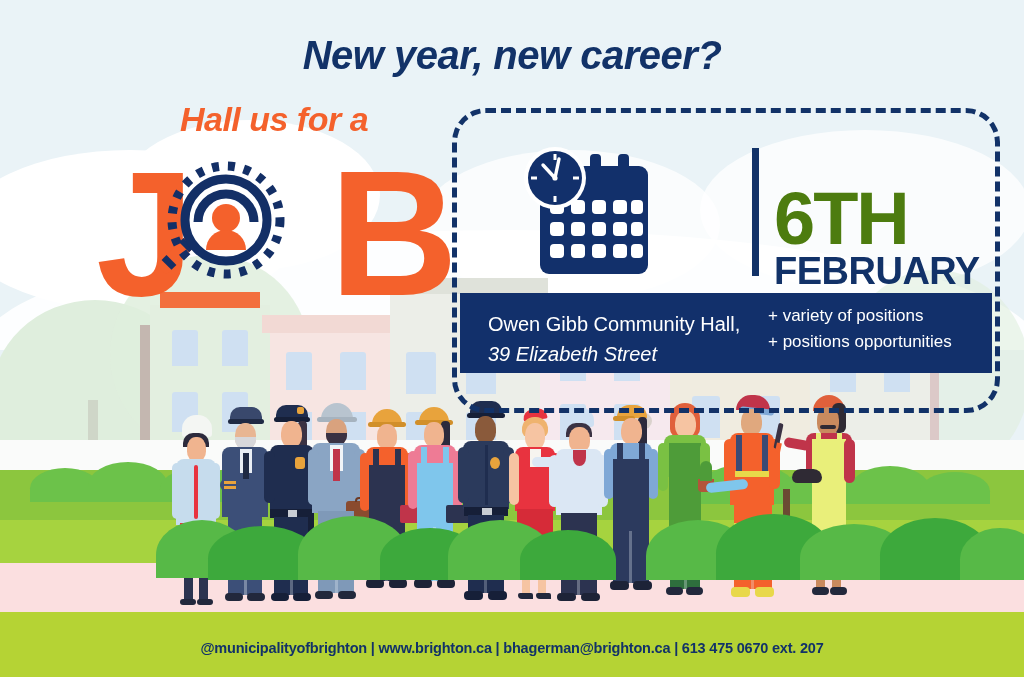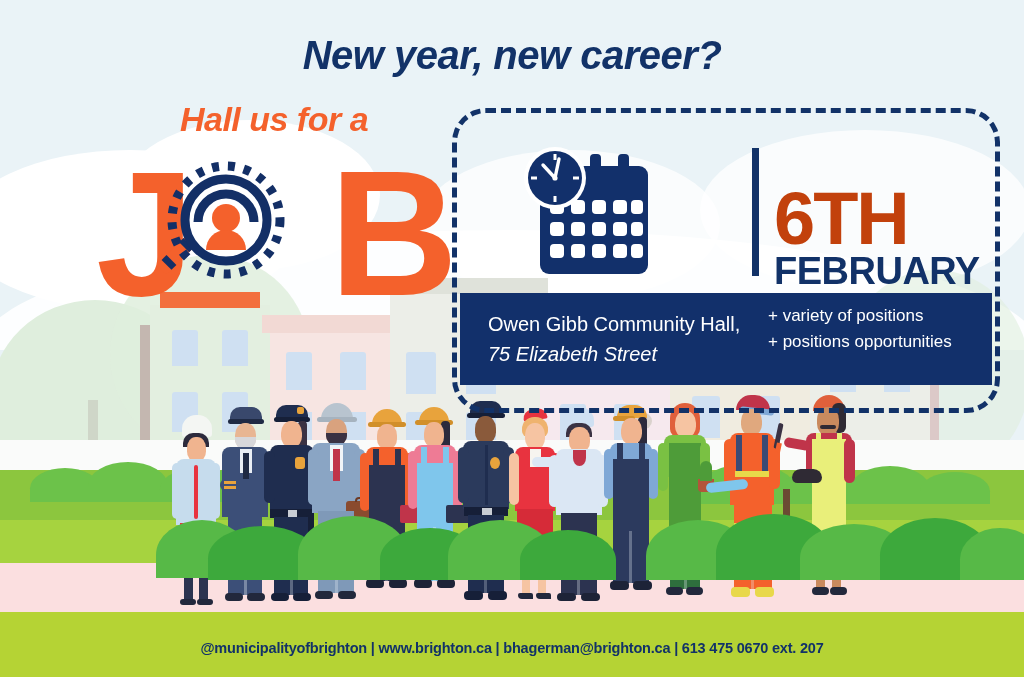--- a/index.html
+++ b/index.html
@@ -72,28 +72,28 @@
   .calicon { position:absolute; left:50px; top:22px; width:150px; height:140px; }
   .divider { position:absolute; left:290px; top:28px; width:7px; height:128px; background:#123268; }
   .time-pill {
     position:absolute; left:318px; top:22px; width:178px; height:48px;
     background:#123268; border-radius:26px; color:#fff;
     font-size:30px; font-weight:bold; text-align:center; line-height:48px;
     letter-spacing:-0.5px;
   }
   .day {
     position:absolute; left:312px; top:62px; width:200px;
-    font-size:74px; line-height:74px; font-weight:bold; color:#c2410c; letter-spacing:-2px;
+    font-size:74px; line-height:74px; font-weight:bold; color:#4d7c0f; letter-spacing:-2px;
   }
   .month {
     position:absolute; left:312px; top:132px; width:210px;
     font-size:38px; line-height:38px; font-weight:bold; color:#123268; letter-spacing:-0.5px;
   }
   .card-bottom {
-    position:absolute; left:8px; top:185px; width:532px; height:92px;
+    position:absolute; left:8px; top:185px; width:532px; height:80px;
     background:#12306b;
   }
   .venue { position:absolute; left:28px; top:16px; color:#fff; font-size:20px; line-height:30px; }
   .venue .street { font-style:italic; }
   .bullets { position:absolute; left:308px; top:10px; color:#fff; font-size:17px; line-height:26px; }
 
   
   .footer-text {
     position:absolute; left:0; top:640px; width:1024px; text-align:center;
     font-size:14.5px; color:#123268; font-weight:bold; letter-spacing:-0.2px;
@@ -499,21 +499,21 @@
       </div>
 
       <div class="divider"></div>
       <div class="day">6TH</div>
       <div class="month">FEBRUARY</div>
     </div>
 
     <div class="card-bottom">
       <div class="venue">
         <div>Owen Gibb Community Hall,</div>
-        <div class="street">75 Elizabeth Street</div>
+        <div class="street">39 Elizabeth Street</div>
       </div>
       <div class="bullets">
         <div>+ variety of positions</div>
         <div>+ positions opportunities</div>
       </div>
     </div>
   </div>
 
   <div class="footer-text">@municipalityofbrighton | www.brighton.ca | bhagerman@brighton.ca | 613 475 0670 ext. 207</div>
 </div>

